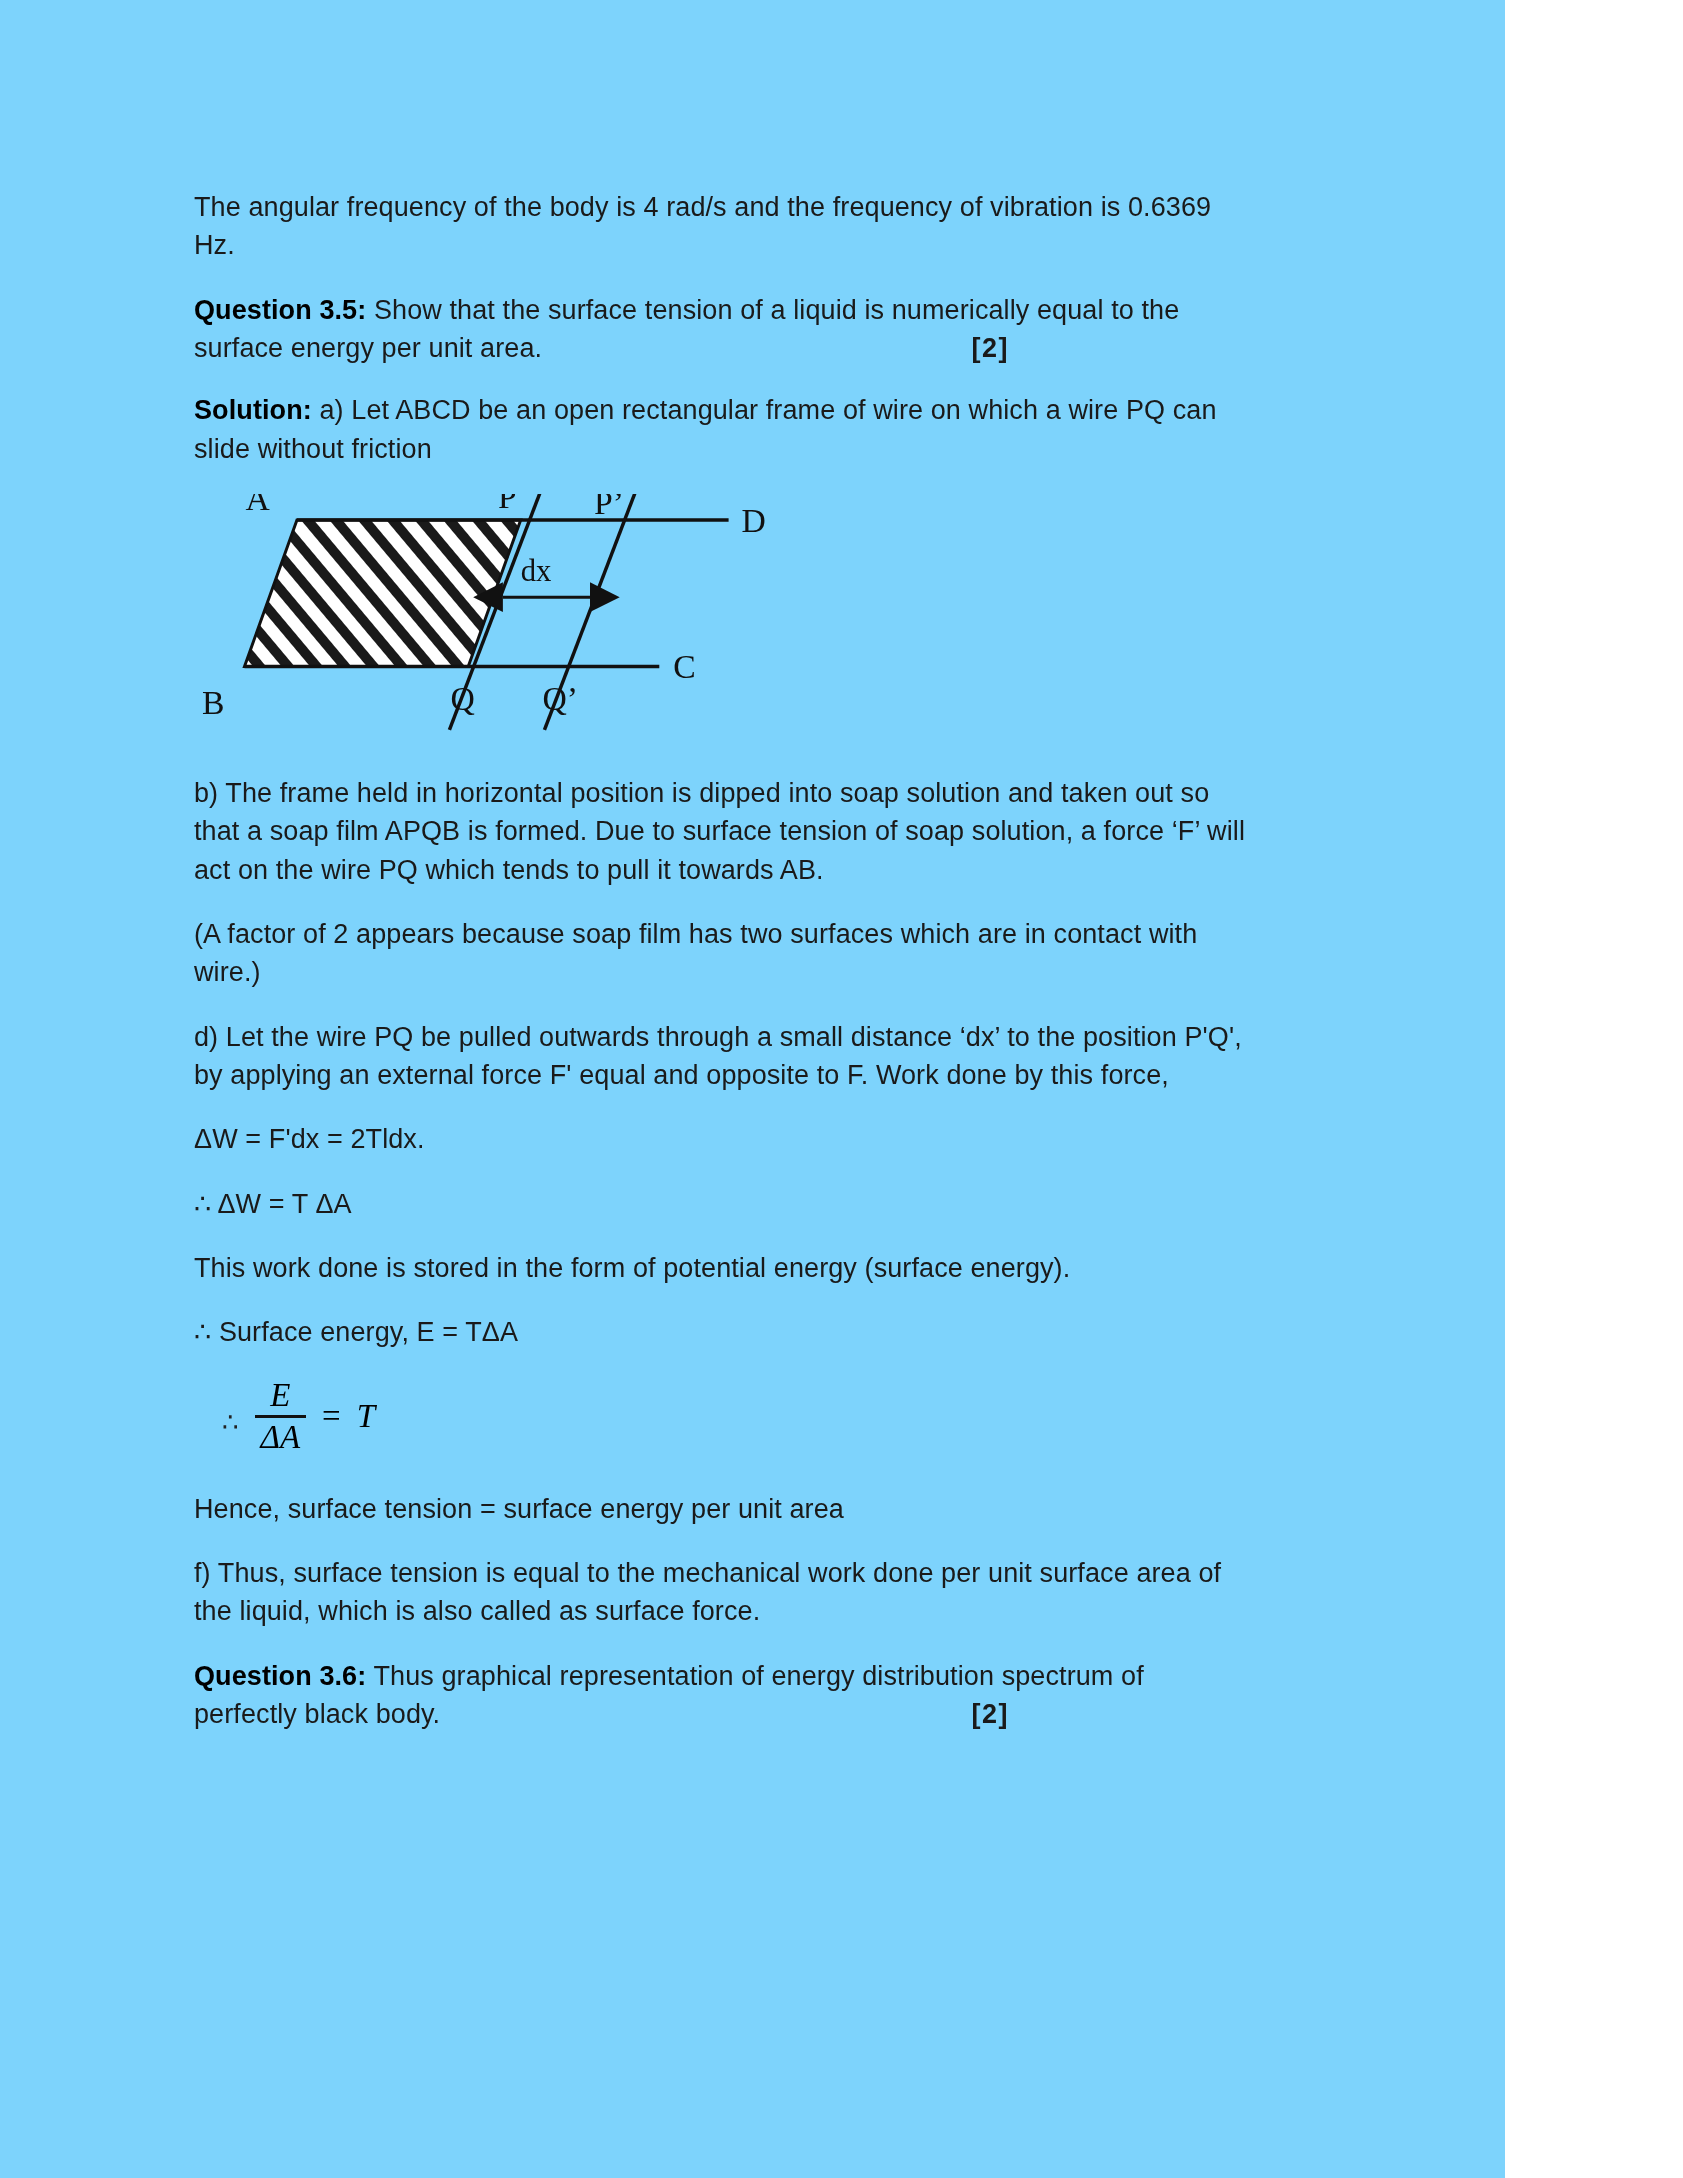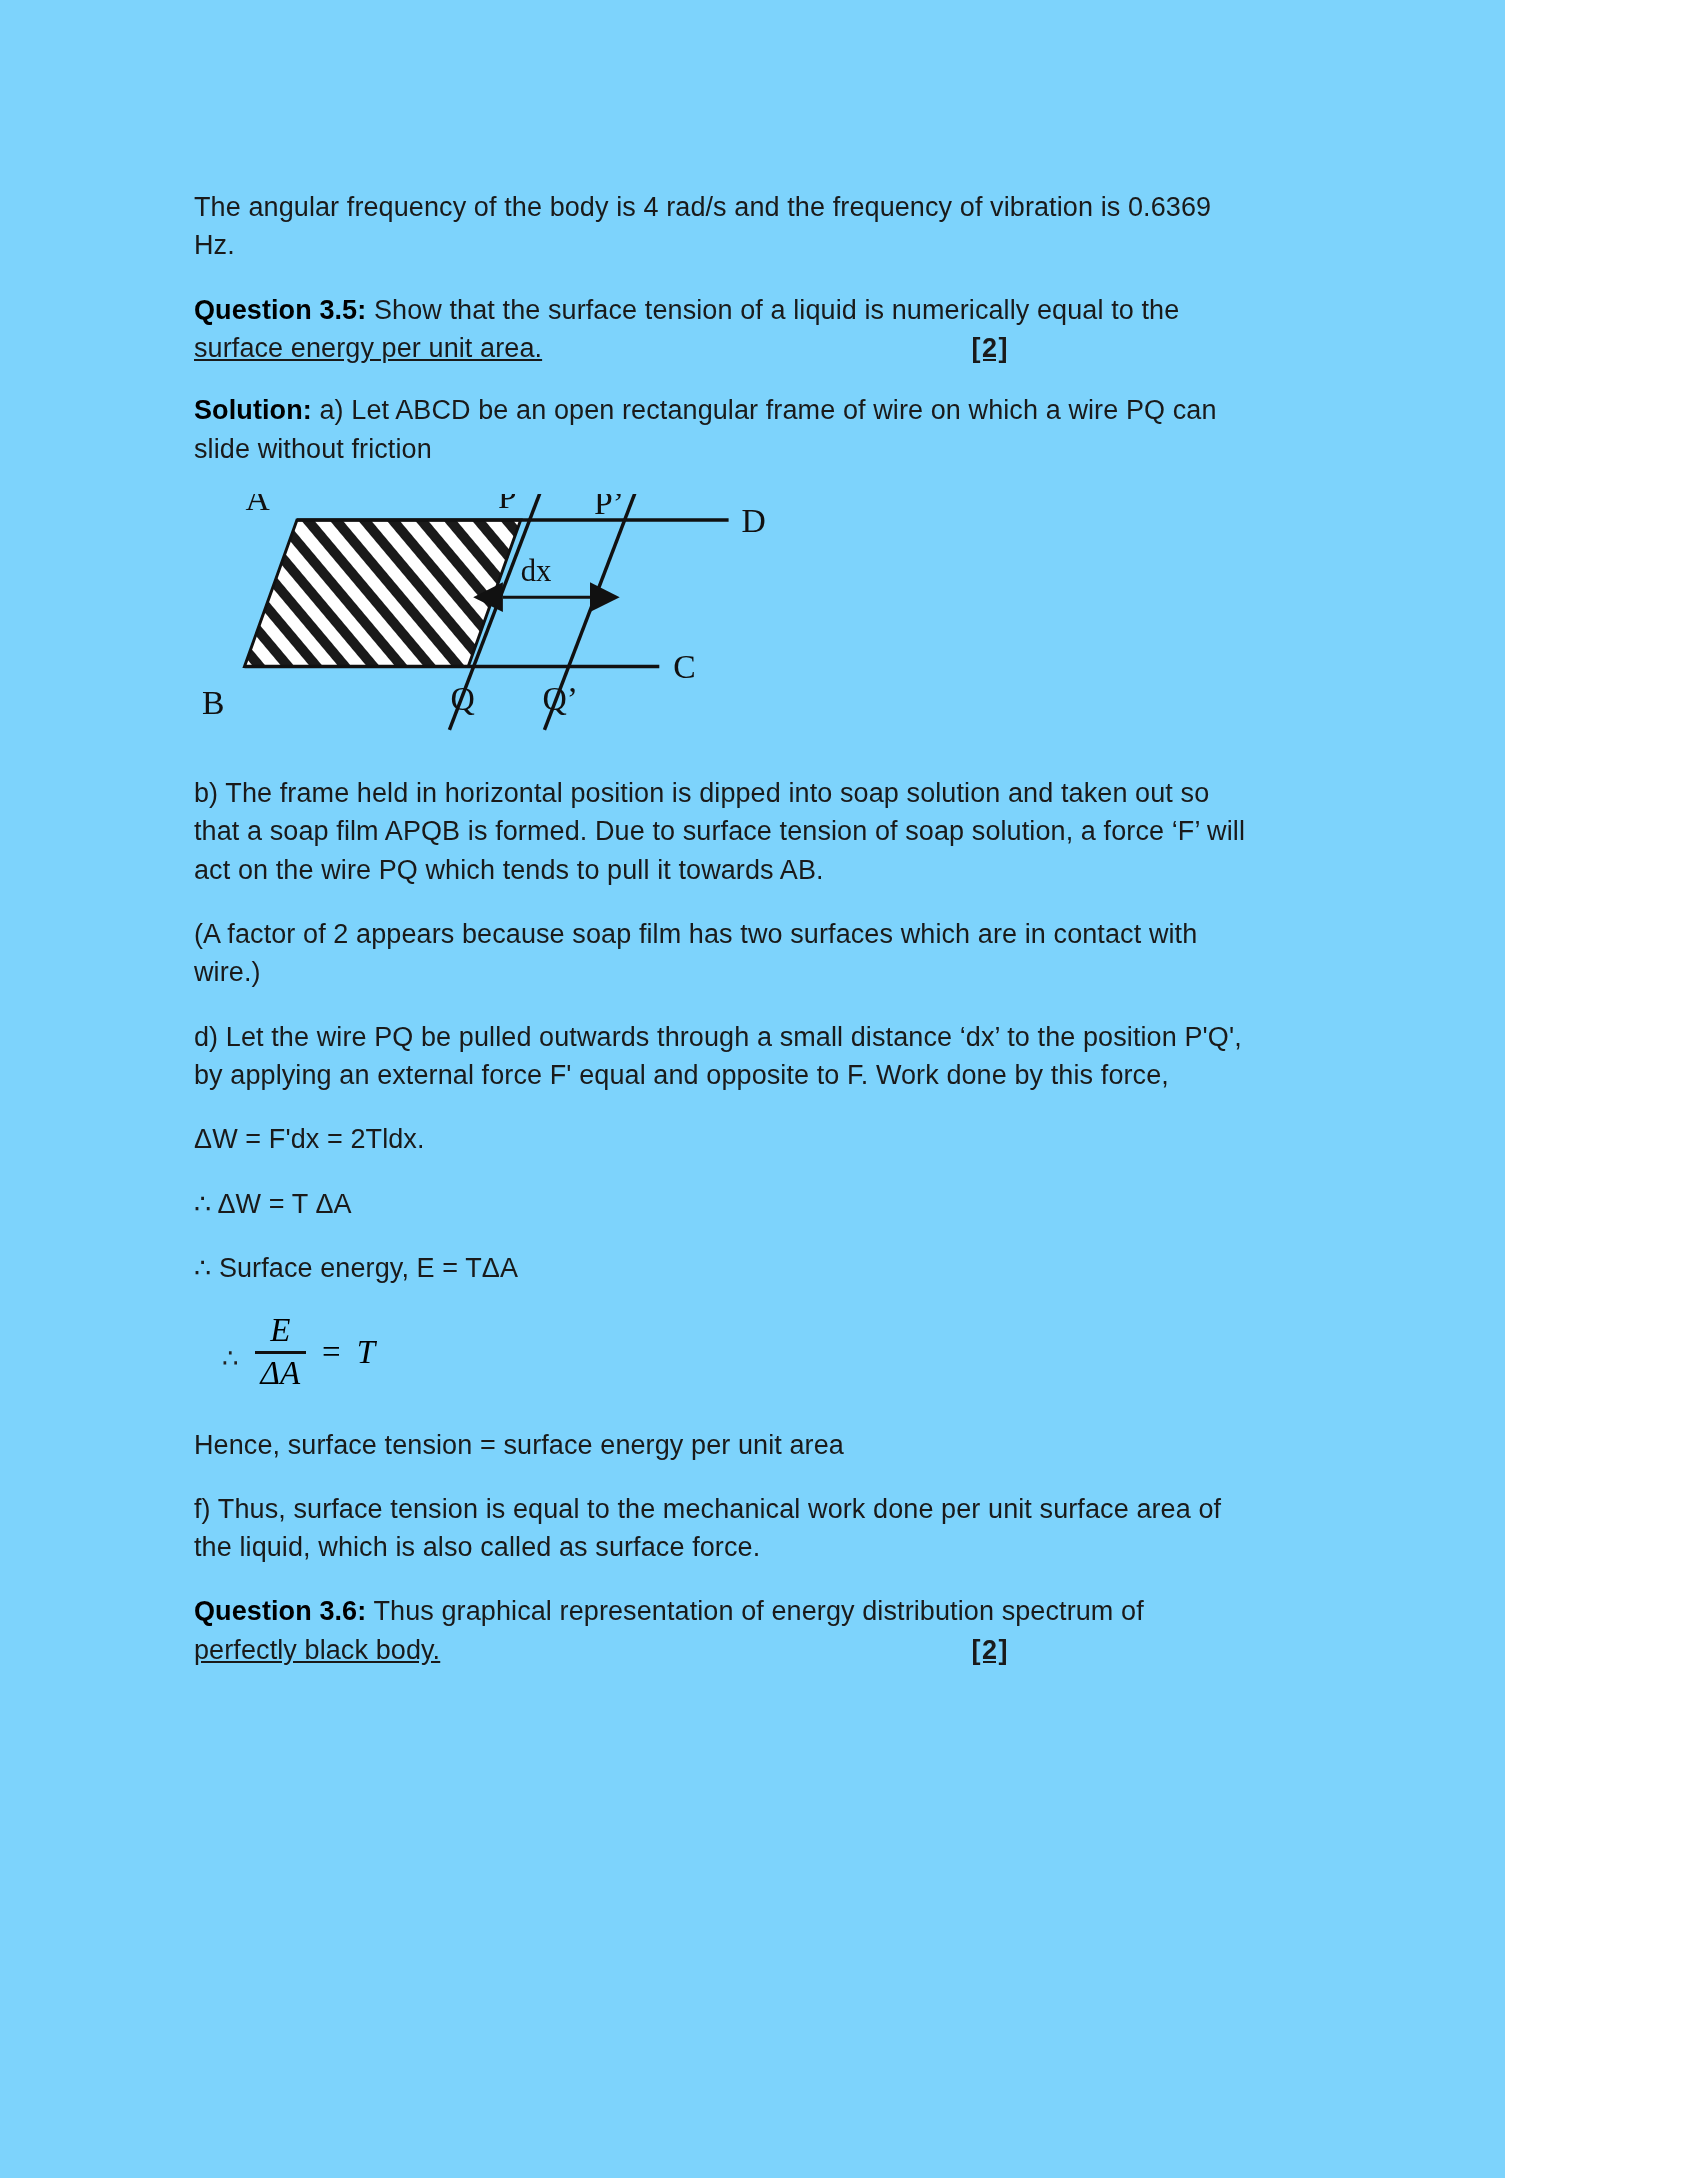--- a/index.html
+++ b/index.html
@@ -32,21 +32,20 @@
   .para.tight {
     margin-bottom: 24px;
   }
   .para b {
     font-weight: 700;
     color: #000;
   }
   .q-line2 {
     display: flex;
     justify-content: space-between;
-    text-decoration: underline;
   }
   .q-line2 .marks-inline {
     font-weight: 700;
     letter-spacing: 1.5px;
     padding-right: 248px;
   }
   
   .figure-wrap {
     margin: 14px 0 32px 0;
     height: 248px;
@@ -175,20 +174,21 @@
 
   <p class="para">(A factor of 2 appears because soap film has two surfaces which are in contact with wire.)</p>
 
   <p class="para">d) Let the wire PQ be pulled outwards through a small distance ‘dx’ to the position P'Q', by applying an external force F' equal and opposite to F. Work done by this force,</p>
 
   <p class="para">ΔW = F'dx = 2Tldx.</p>
 
 
   <p class="para">∴ ΔW = T ΔA</p>
 
+  <p class="para">This work done is stored in the form of potential energy (surface energy).</p>
 
   <p class="para">∴ Surface energy, E = TΔA</p>
 
   <div class="formula-row">
     <span class="formula-because">∴</span>
     <span class="frac">
       <span class="num">E</span>
       <span class="bar"></span>
       <span class="den">ΔA</span>
     </span>

